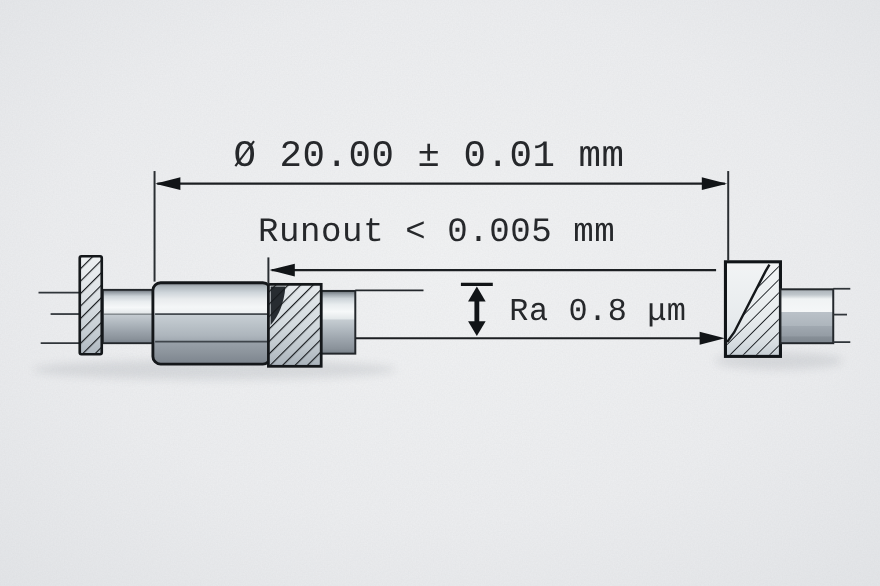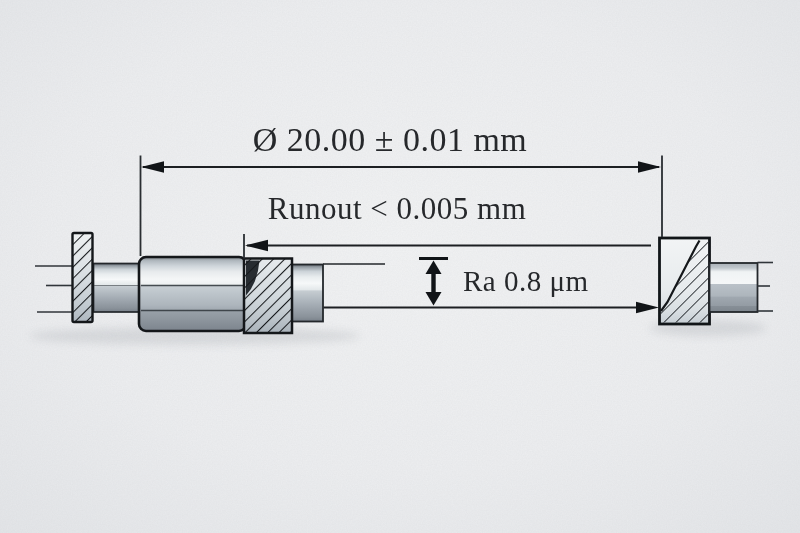--- a/index.html
+++ b/index.html
@@ -1,18 +1,18 @@
 <!DOCTYPE html>
 <html><head>
 <meta charset="utf-8">
 <style>
   html,body{margin:0;padding:0;background:#dfe1e3;}
   .stage{
     position:relative;width:800px;height:533px;overflow:hidden;
-    font-family:Liberation Serif, serif;
+    font-family:Liberation Mono, monospace;
   }
   svg{display:block}
   .dim-text{fill:#26282b;letter-spacing:0.5px;}
 </style>
 </head>
 <body>
 
 <div class="stage">
 <svg width="800" height="533" viewBox="0 0 800 533">
   <defs>

